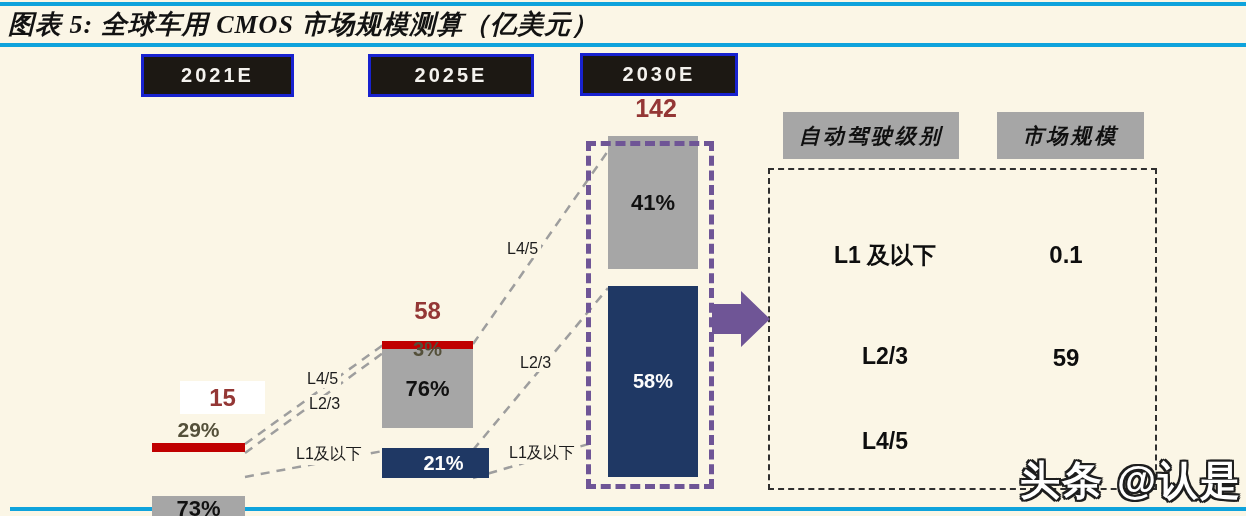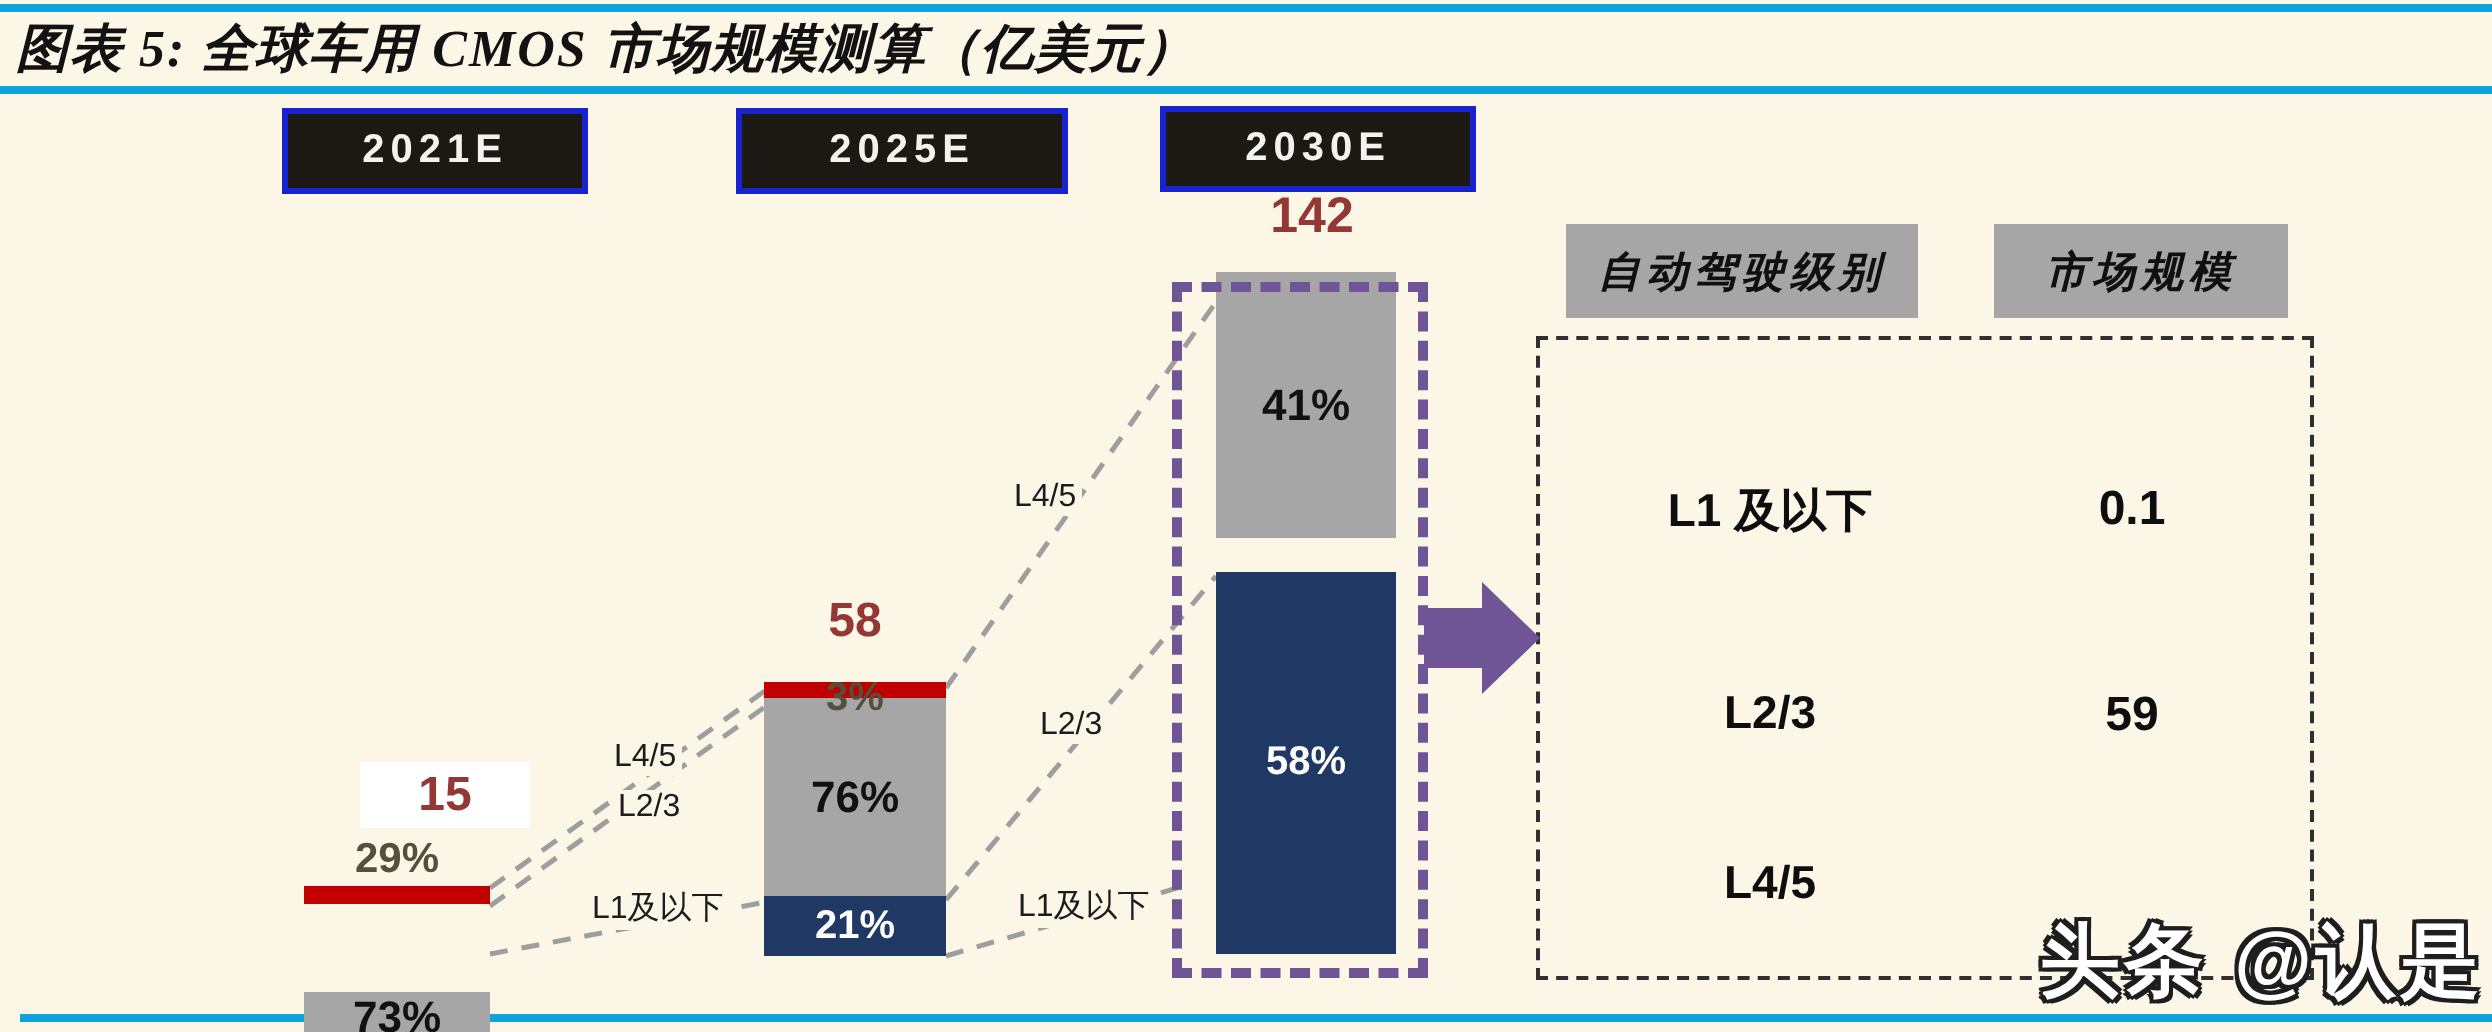--- a/index.html
+++ b/index.html
@@ -63,24 +63,24 @@
   <div class="total" style="left:580px;top:94px;width:152px;font-size:25px;">142</div>
 
   <div class="pct-out" style="left:152px;top:418px;width:93px;font-size:21px;">29%</div>
   <div class="seg seg-red" style="left:152px;top:443px;width:93px;height:9px;z-index:2;"></div>
   <div class="seg seg-gray" style="left:152px;top:452px;width:93px;height:26px;z-index:2;margin-top:44px;">
     <span>73%</span>
   </div>
 
   <div class="pct-out" style="left:382px;top:338px;width:91px;font-size:20px;">3%</div>
   <div class="seg seg-red" style="left:382px;top:341px;width:91px;height:8px;z-index:2;"></div>
-  <div class="seg seg-gray" style="left:382px;top:349px;width:91px;height:99px;z-index:2;">
+  <div class="seg seg-gray" style="left:382px;top:349px;width:91px;height:79px;z-index:2;">
     <span>76%</span>
   </div>
-  <div class="seg seg-navy" style="left:382px;top:448px;width:91px;height:30px;z-index:2;">
+  <div class="seg seg-navy" style="left:382px;top:448px;width:91px;height:30px;z-index:2;padding-left:16px;">
     <span>21%</span>
   </div>
 
   <div class="seg seg-red" style="left:608px;top:148px;width:90px;height:5px;z-index:2;"></div>
   <div class="seg seg-gray" style="left:608px;top:136px;width:90px;height:133px;z-index:2;">
     <span>41%</span>
   </div>
   <div class="seg seg-navy" style="left:608px;top:286px;width:90px;height:191px;z-index:2;">
     <span>58%</span>
   </div>

